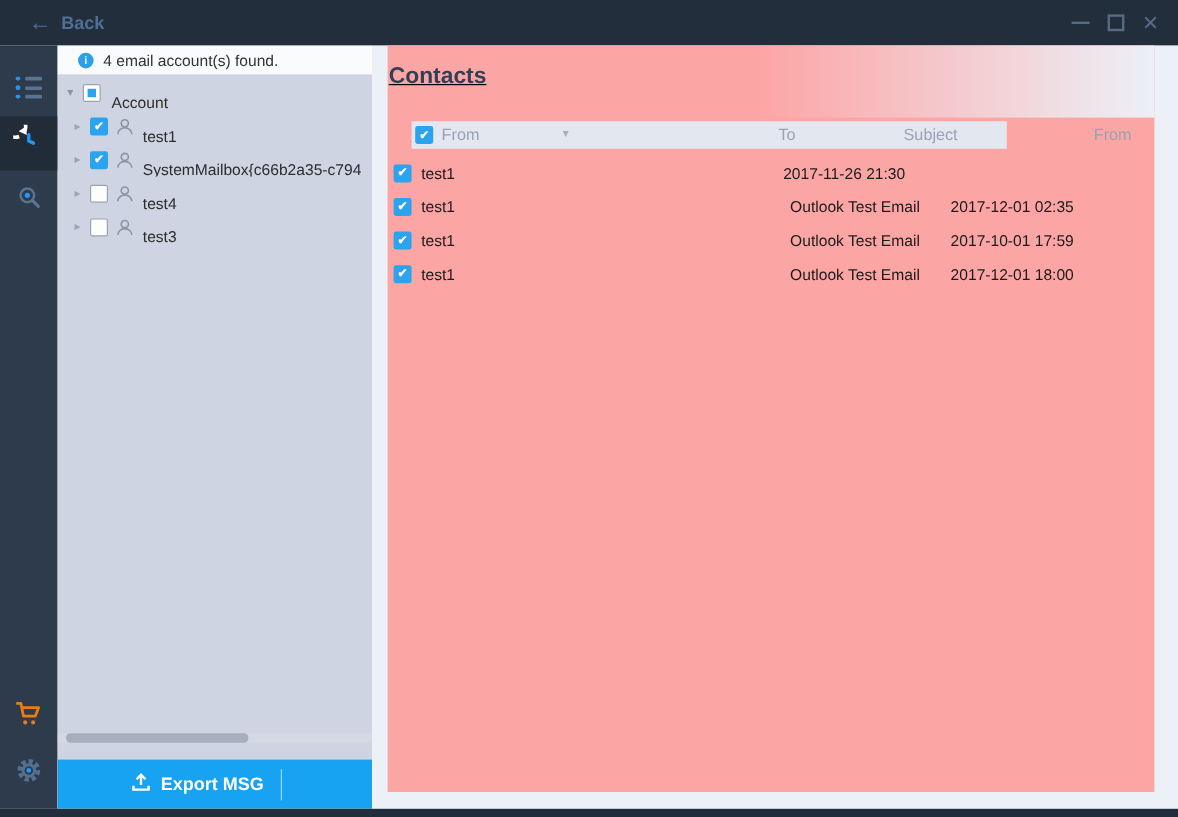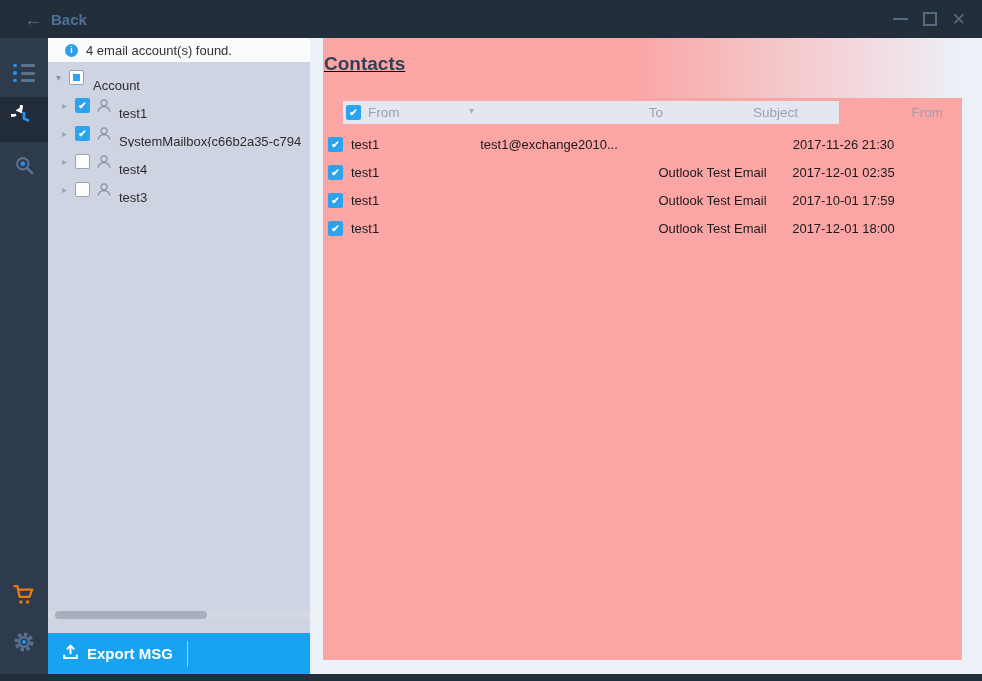--- a/index.html
+++ b/index.html
@@ -58,21 +58,21 @@
   .cb.indeterminate::after { content:""; width:7px; height:7px; background:#2ba3ef; }
   .person { margin-left:6px; display:flex; flex:0 0 auto; }
   .t-label { margin-left:7px;margin-top:16px; }
   .tree-row.root .t-label { margin-left:9px; }
   
   .hscroll { position:absolute; left:0; top:573px; width:262px; height:8px; background:#d3d8e3; }
   .hscroll-thumb { position:absolute; left:7px; top:0; width:152px; height:8px;
     background:#a7aebd; border-radius:4px; }
   
   .action-bar { position:absolute; left:0; bottom:0; width:262px; height:41px;
-    background:#18a3f2; display:flex; align-items:center; color:#fff; }
+    background:#18a3f2; display:flex; align-items:center; color:#fff;padding-left:47px; }
   .action-btn { display:flex; align-items:center; gap:8px; font-size:15px;
     font-weight:bold; padding:0 14px; height:100%; }
   .action-divider { width:1px; height:26px; background:rgba(255,255,255,.55); }
   
   .main { position:absolute; left:310px; top:38px; width:672px; height:636px; background:#ecf0f7; }
   .card { position:absolute; left:13px; top:0; width:639px; height:622px; background:#fca5a5;text-decoration:underline; }
   .card::before { content:""; position:absolute; right:0; top:0; width:330px; height:60px;
     background:linear-gradient(to right, rgba(236,240,247,0), #ecf0f7); pointer-events:none; }
   .page-title { margin:15px 0 0 1px; font-size:19px; font-weight:bold; color:#333f54; }
   .thead { position:absolute; left:2px; top:63px; width:496px; height:23px;
@@ -253,21 +253,20 @@
         <div class="th-center">To</div>
         <div class="th-center">Subject</div>
         <div class="th-center">From</div>
       </div>
       <div class="tbody" id="table-body">
   <div class="trow">
     <div class="c-from">
       <span class="cb"></span>
       <span>test1</span>
     </div>
-    <div class="c-center">test1@exchange2010...</div>
     <div class="c-center"></div>
     <div class="c-date">2017-11-26 21:30</div>
   </div>
 
   <div class="trow">
     <div class="c-from">
       <span class="cb"></span>
       <span>test1</span>
     </div>
     <div class="c-center"></div>

